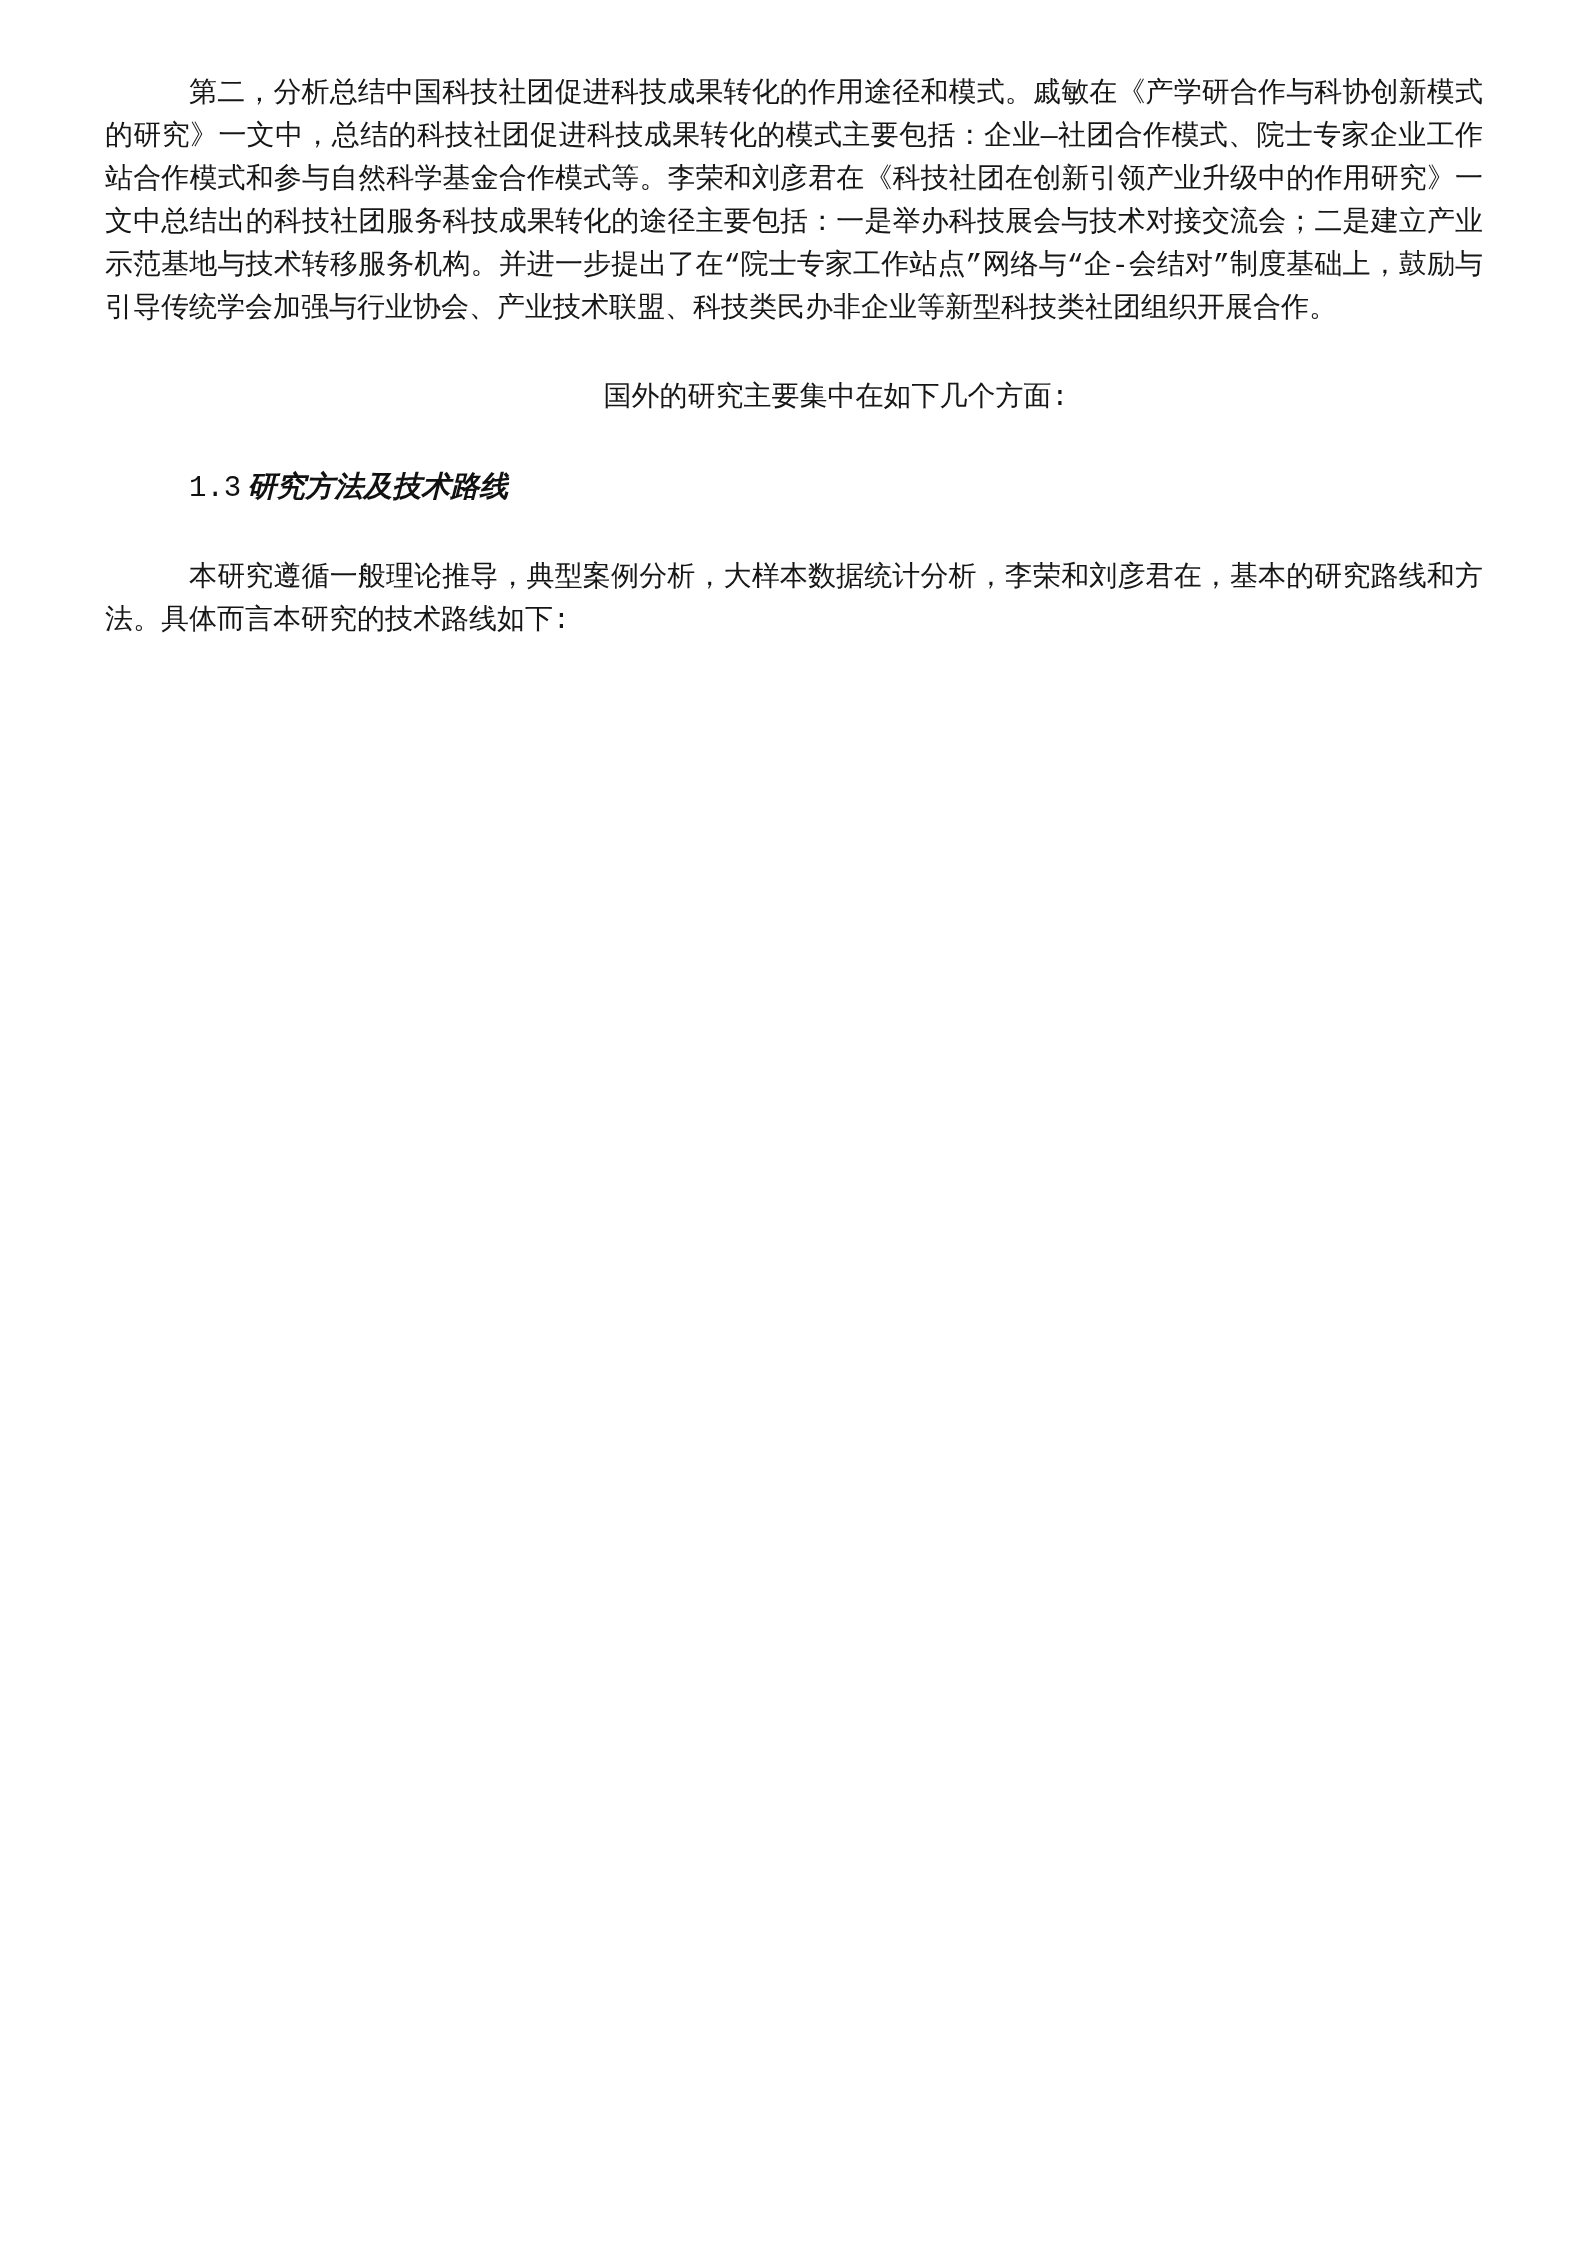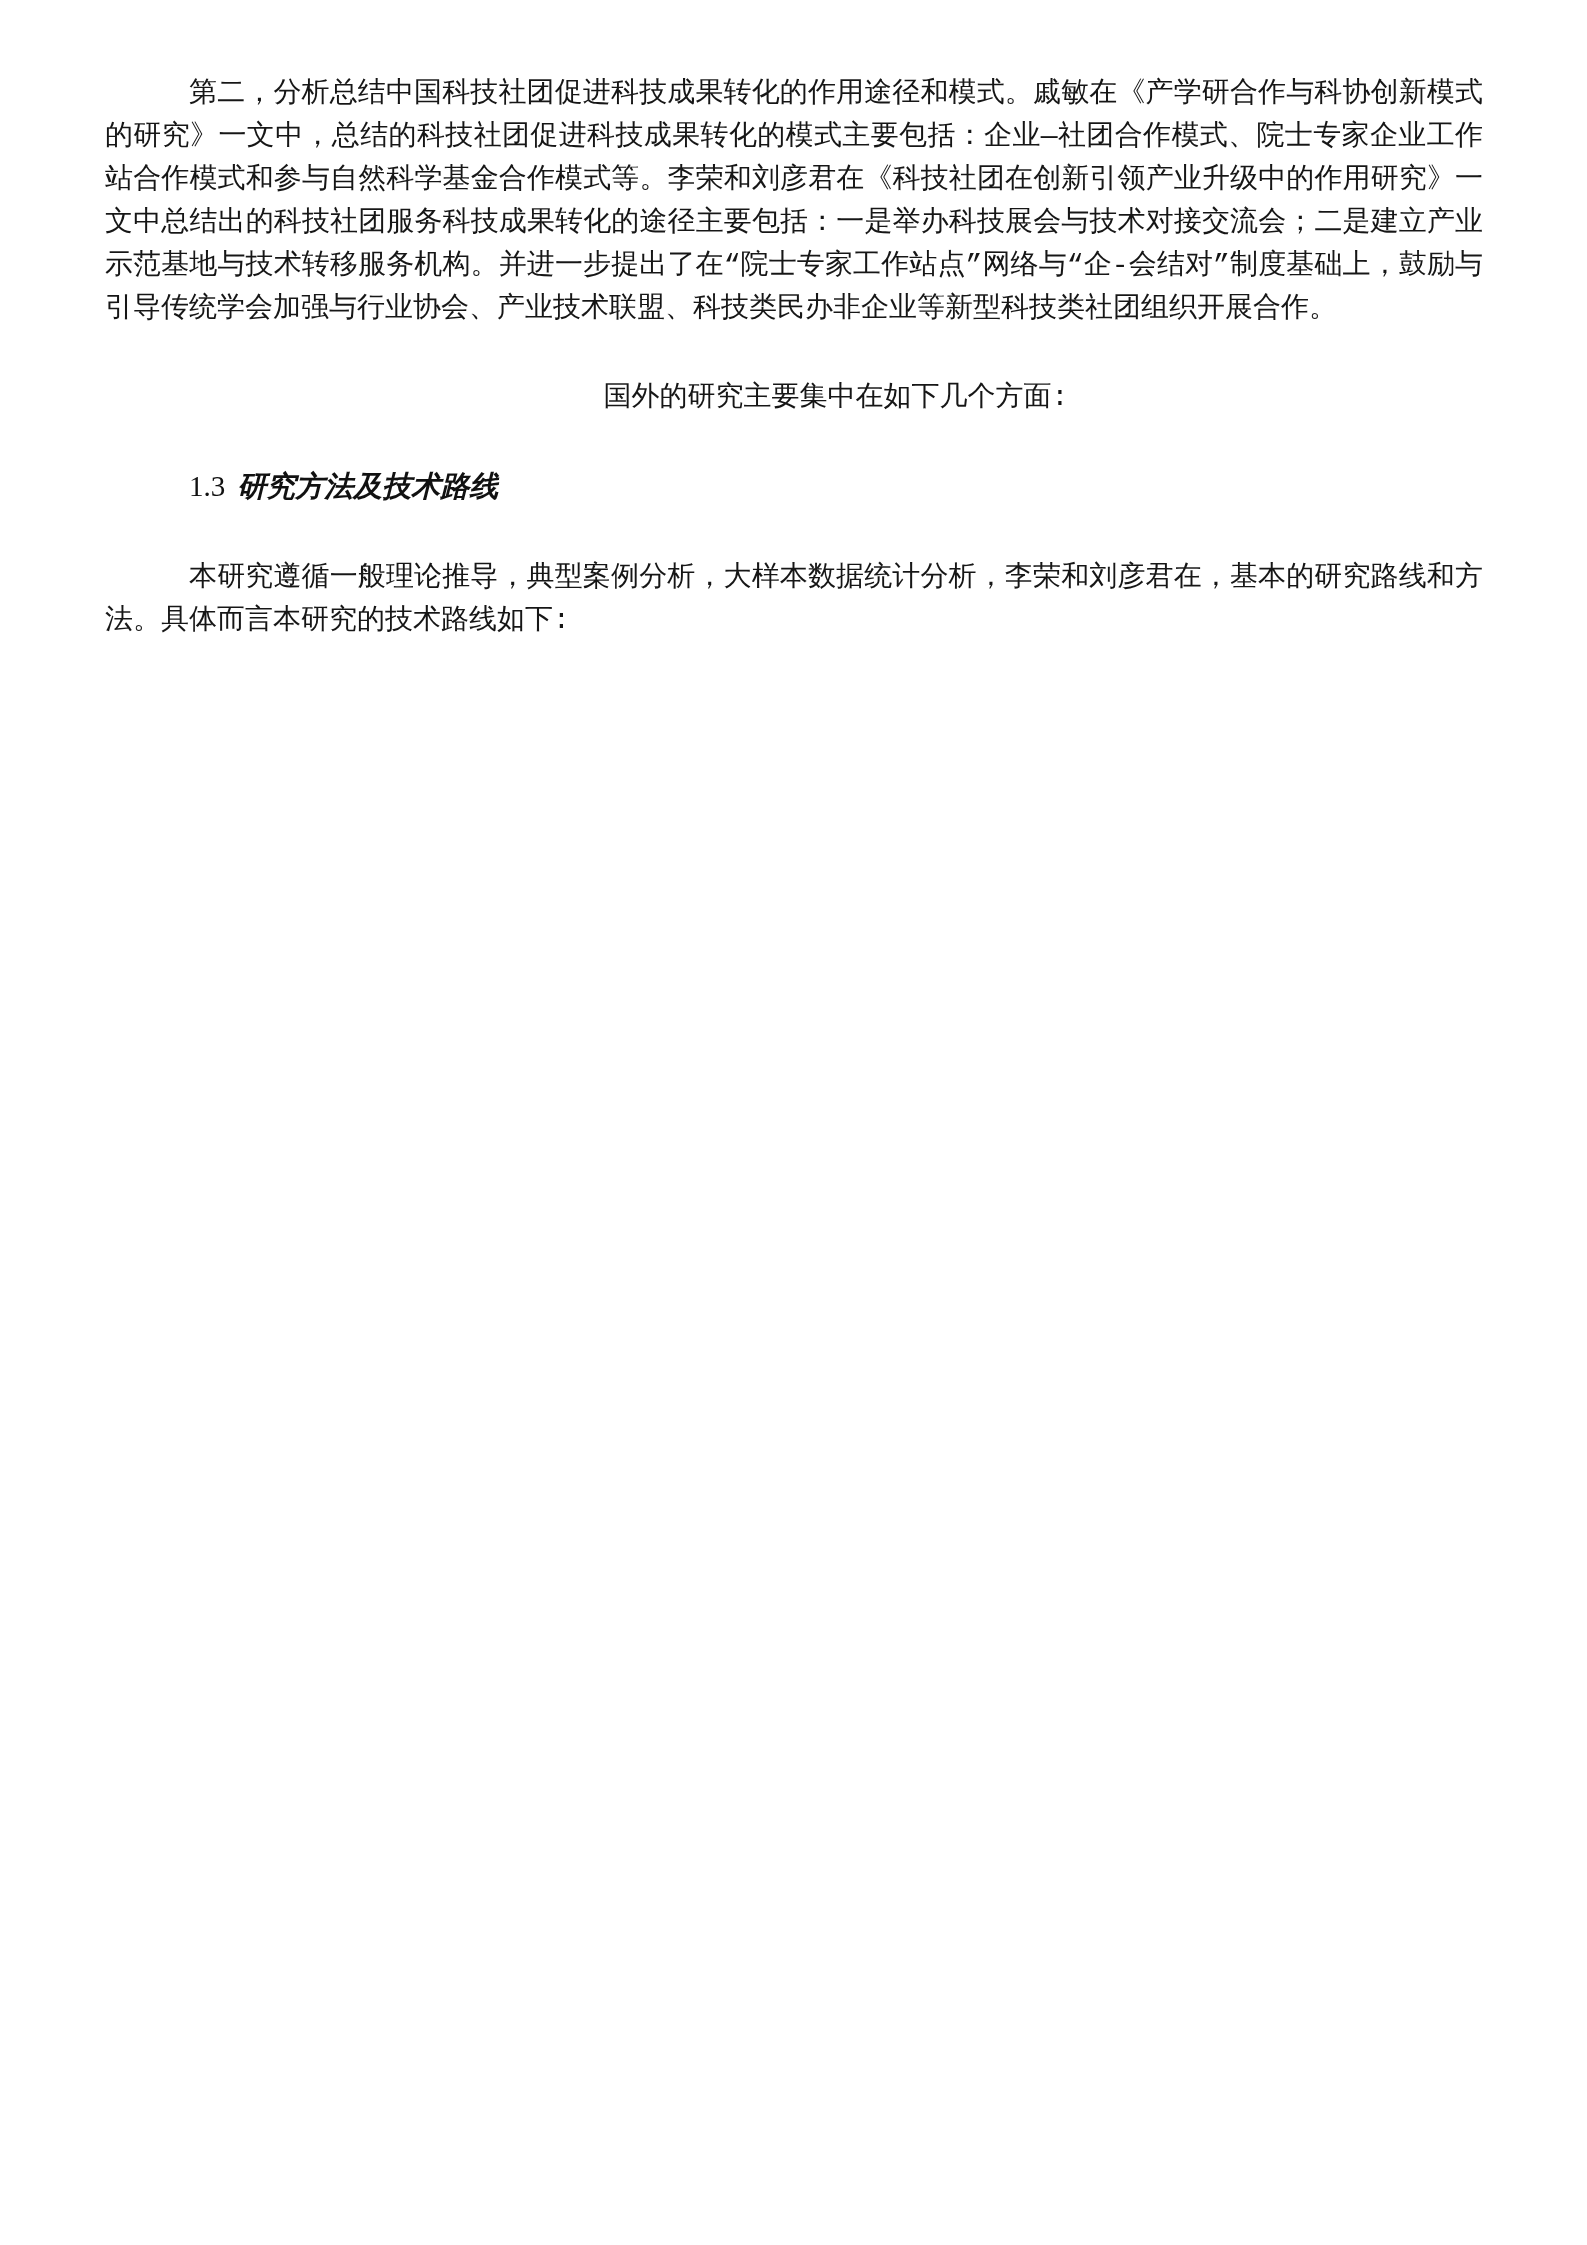--- a/index.html
+++ b/index.html
@@ -36,22 +36,22 @@
   h2.sec-heading {
     margin: 0 0 46px 0;
     padding-left: 84px;
     font-size: 29px;
     line-height: 43px;
     font-weight: normal;
     color: #111111;
   }
   h2.sec-heading .sec-num {
     font-weight: normal;
-    font-family: Liberation Serif, serif;
-    margin-right: 12px;
+    font-family: Liberation Mono, monospace;
+    margin-right: 6px;
   }
   h2.sec-heading .sec-title {
     font-weight: bold;
     font-family: "Liberation Serif", "DejaVu Serif", serif;
     font-style: italic;
   }
 </style>
 </head>
 <body>
 

